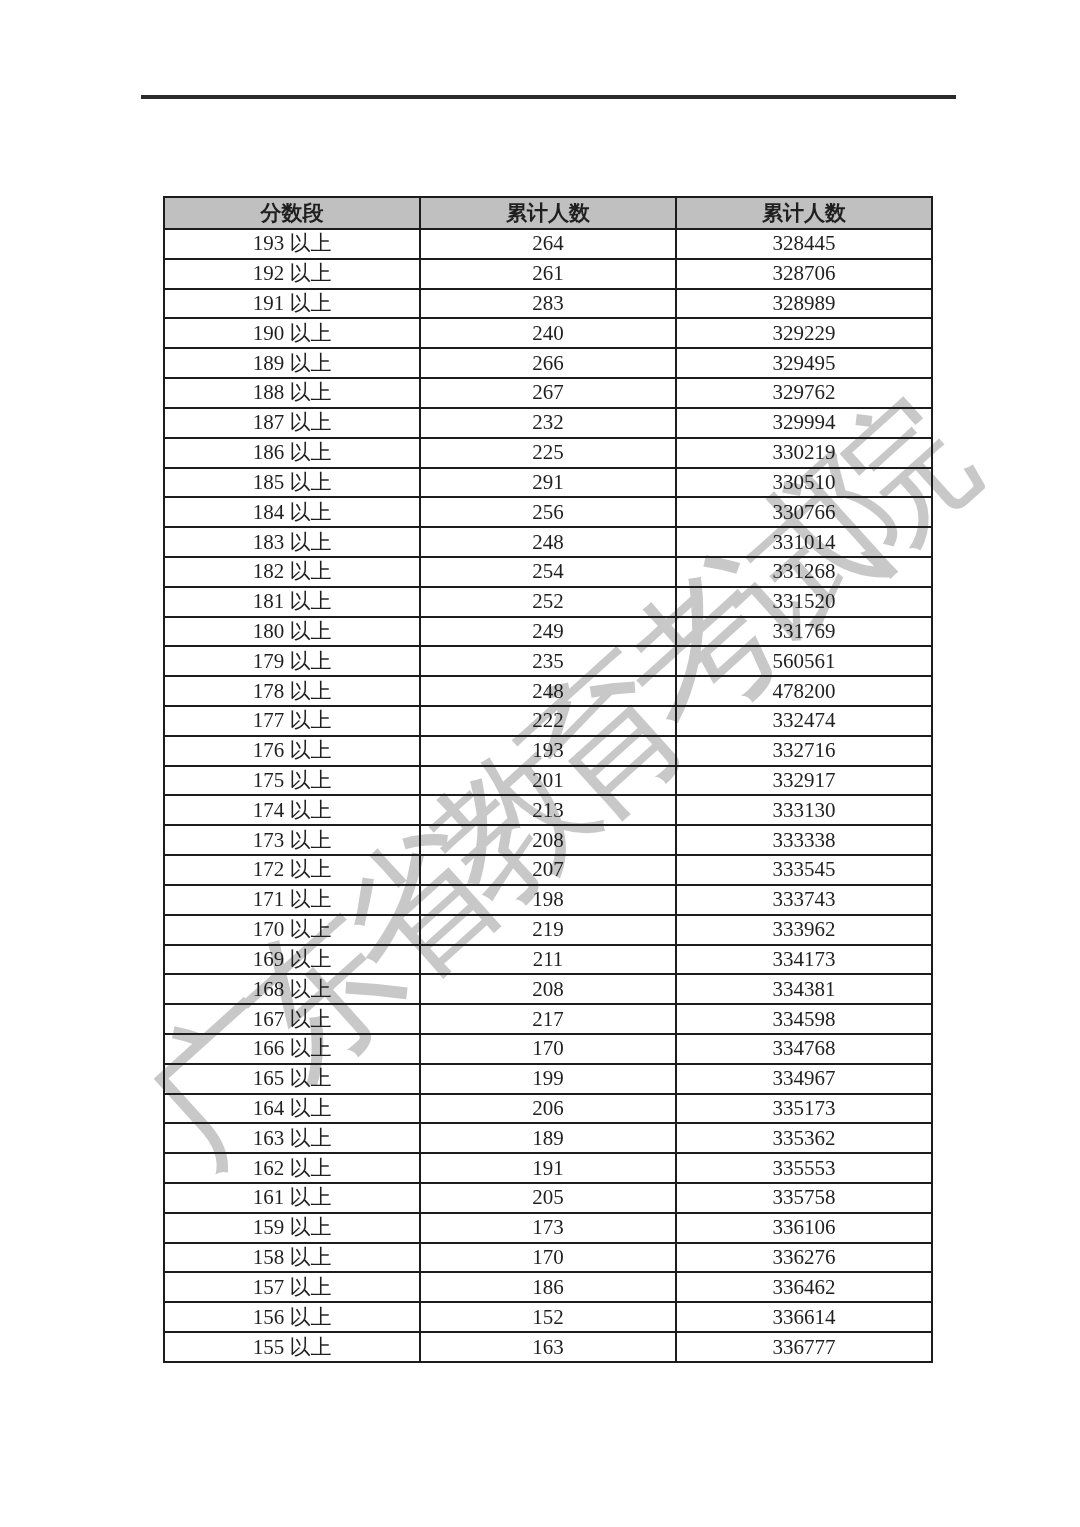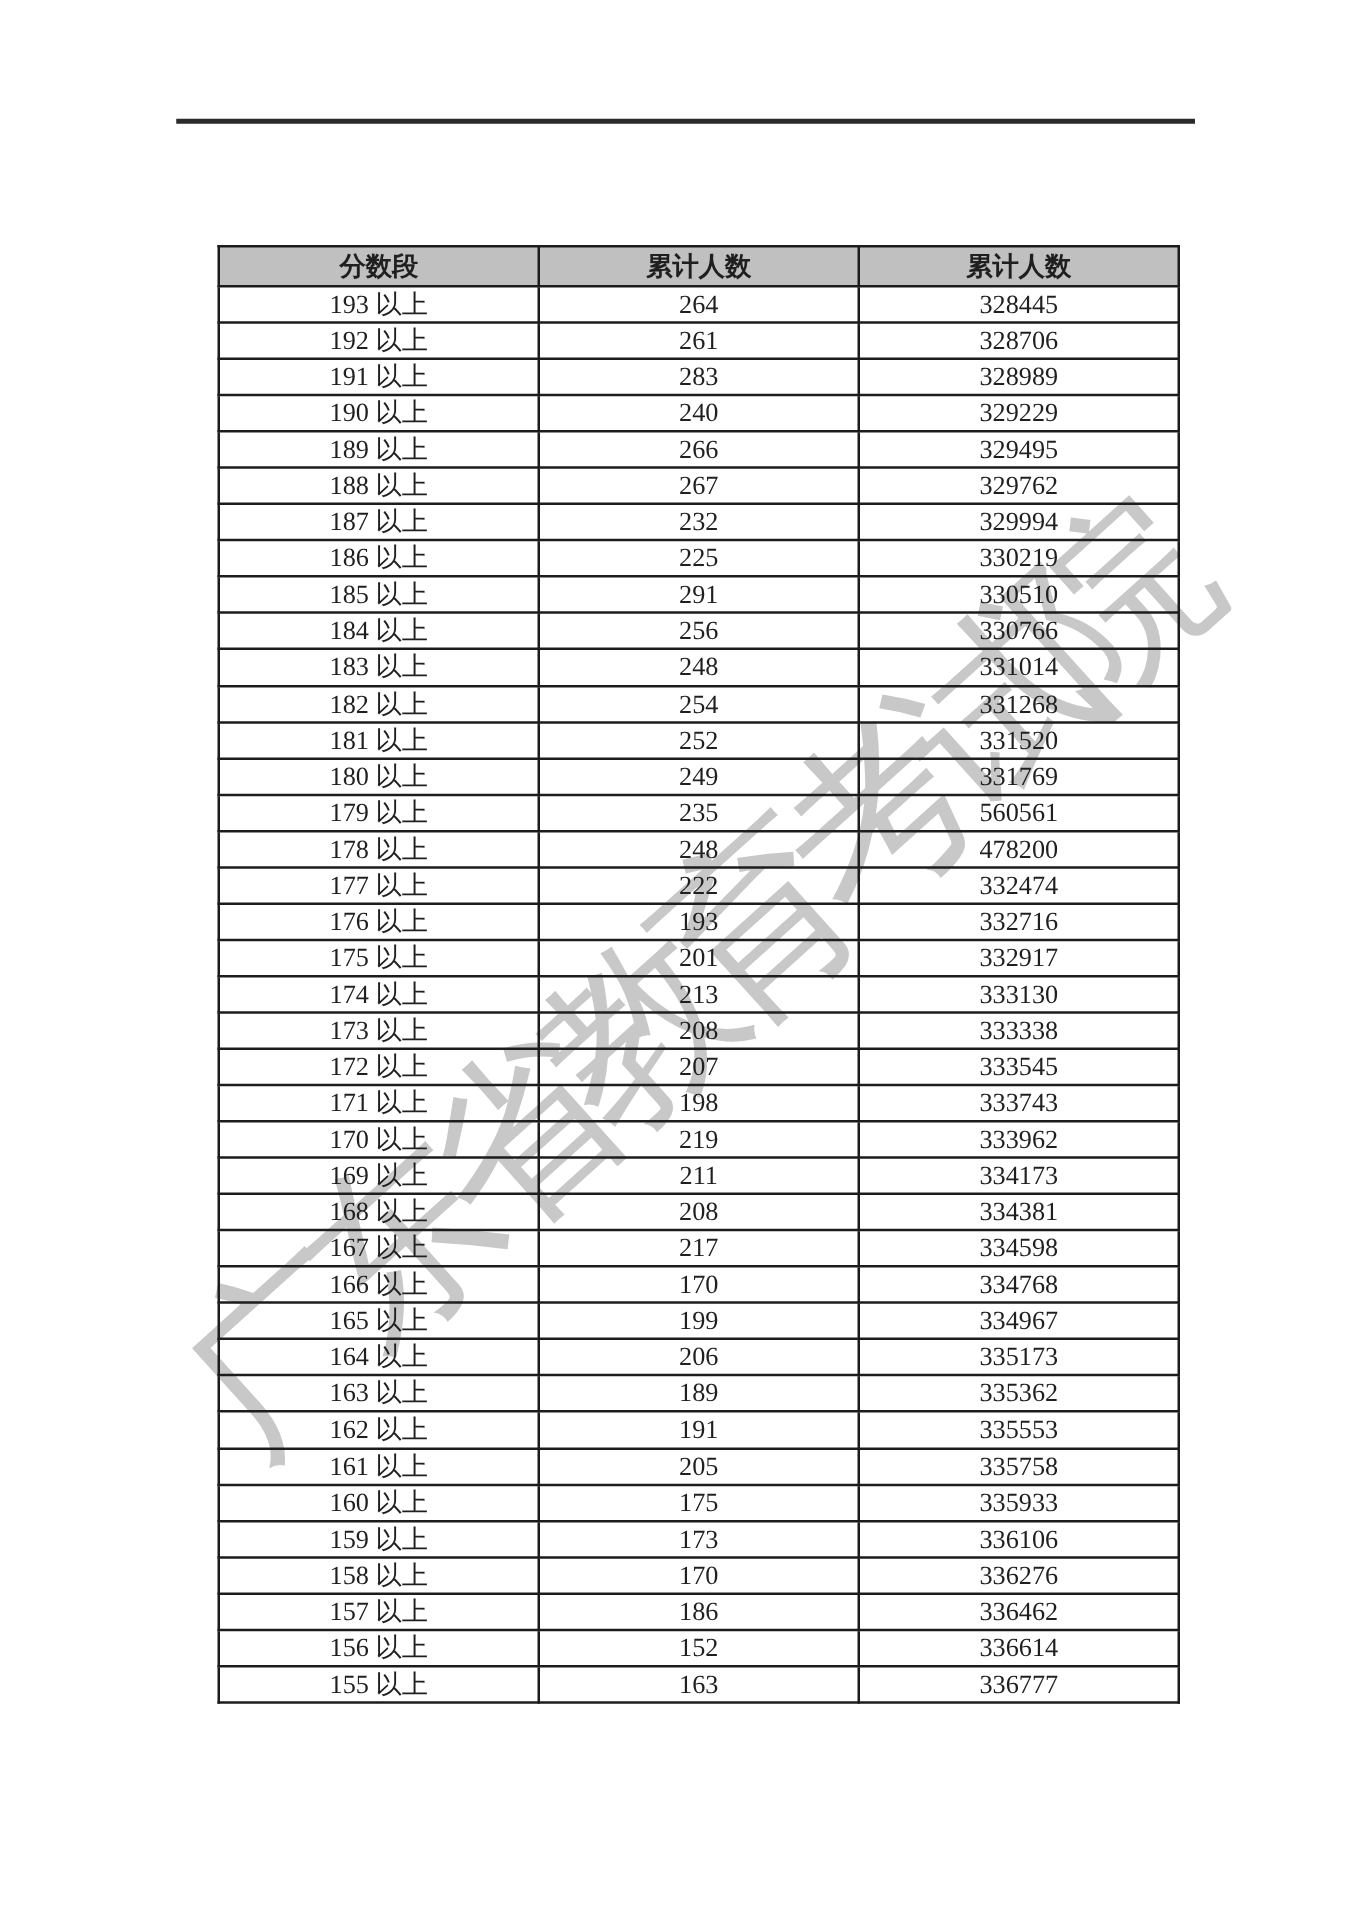--- a/index.html
+++ b/index.html
@@ -34,21 +34,21 @@
     letter-spacing: -22px;
     white-space: nowrap;
     color: #c8c8c8;
     font-family: "Liberation Serif", "DejaVu Serif", serif;
     z-index: 0;
     pointer-events: none;
     user-select: none;
   }
   table.score-table {
     position: absolute;
-    left: 174px;
+    left: 163px;
     top: 196px;
     width: 770px;
     height: 1167px;
     border-collapse: collapse;
     table-layout: fixed;
     z-index: 1;
     background: transparent;
   }
   table.score-table th,
   table.score-table td {
@@ -240,25 +240,20 @@
           <td>162 以上</td>
           <td>191</td>
           <td>335553</td>
         </tr>
         <tr>
           <td>161 以上</td>
           <td>205</td>
           <td>335758</td>
         </tr>
         <tr>
-          <td>160 以上</td>
-          <td>175</td>
-          <td>335933</td>
-        </tr>
-        <tr>
           <td>159 以上</td>
           <td>173</td>
           <td>336106</td>
         </tr>
         <tr>
           <td>158 以上</td>
           <td>170</td>
           <td>336276</td>
         </tr>
         <tr>

